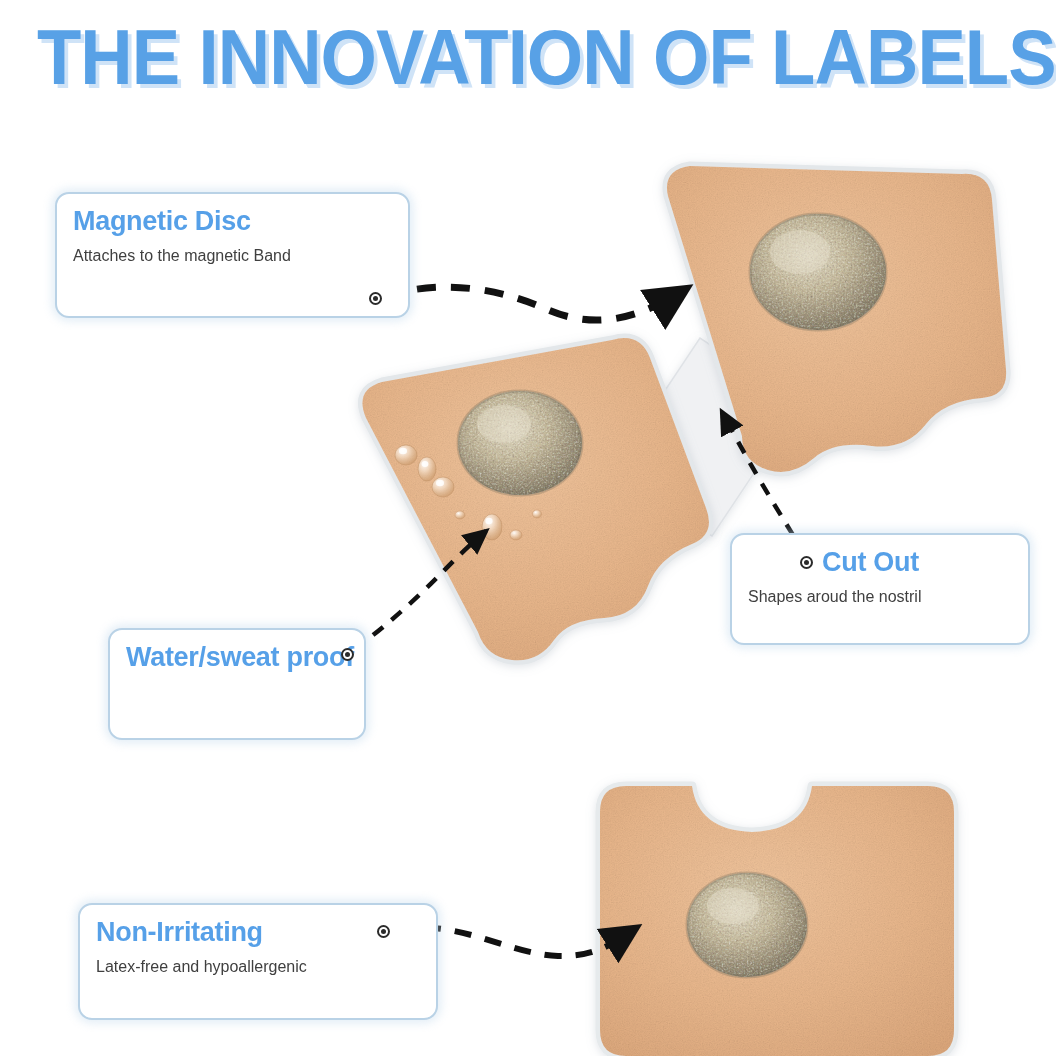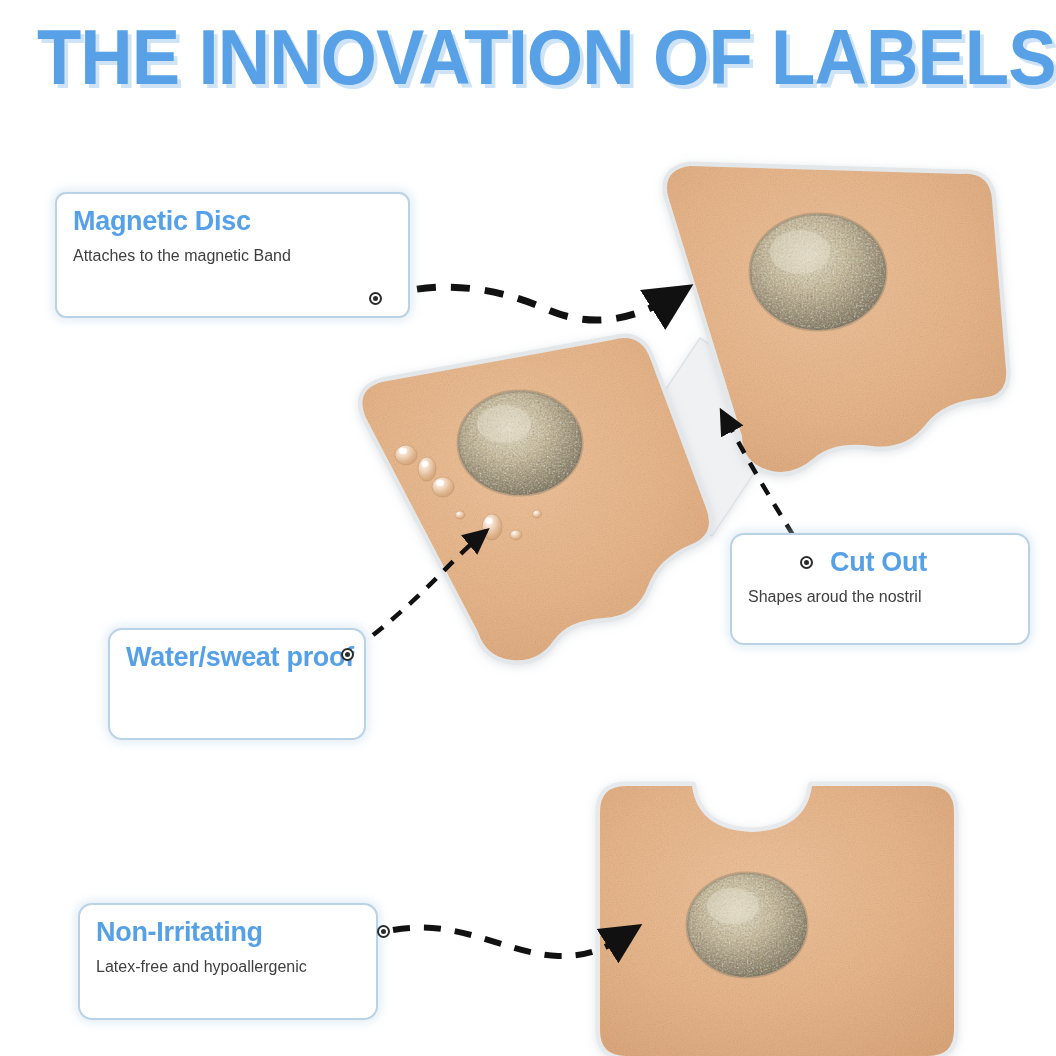--- a/index.html
+++ b/index.html
@@ -67,28 +67,28 @@
     white-space: nowrap;
   }
   .callout .cbody {
     color: #3f3f3f;
     font-size: 16px;
     line-height: 1.3;
     margin-top: 9px;
     white-space: nowrap;
   }
 
-  #callout-magnetic-disc { left: 55px;  top: 192px; width: 355px; height: 126px; border-radius: 11px; }
+  #callout-magnetic-disc { left: 55px;  top: 192px; width: 355px; height: 126px; }
   #callout-water-proof   { left: 108px; top: 628px; width: 258px; height: 112px; }
   #callout-cut-out       { left: 730px; top: 533px; width: 300px; height: 112px;
                            padding-left: 86px; }
-  #callout-non-irritating{ left: 78px;  top: 903px; width: 300px; height: 117px; }
-
-  
-  .ctitle.shift-left { margin-left: 12px; }
+  #callout-non-irritating{ left: 78px;  top: 903px; width: 360px; height: 117px; }
+
+  
+  .ctitle.shift-left { margin-left: 4px; }
 
   
   .dot {
     position: absolute;
     width: 13px;
     height: 13px;
     border-radius: 50%;
     background: #ffffff;
     border: 2px solid #2b2b2b;
     box-sizing: border-box;

